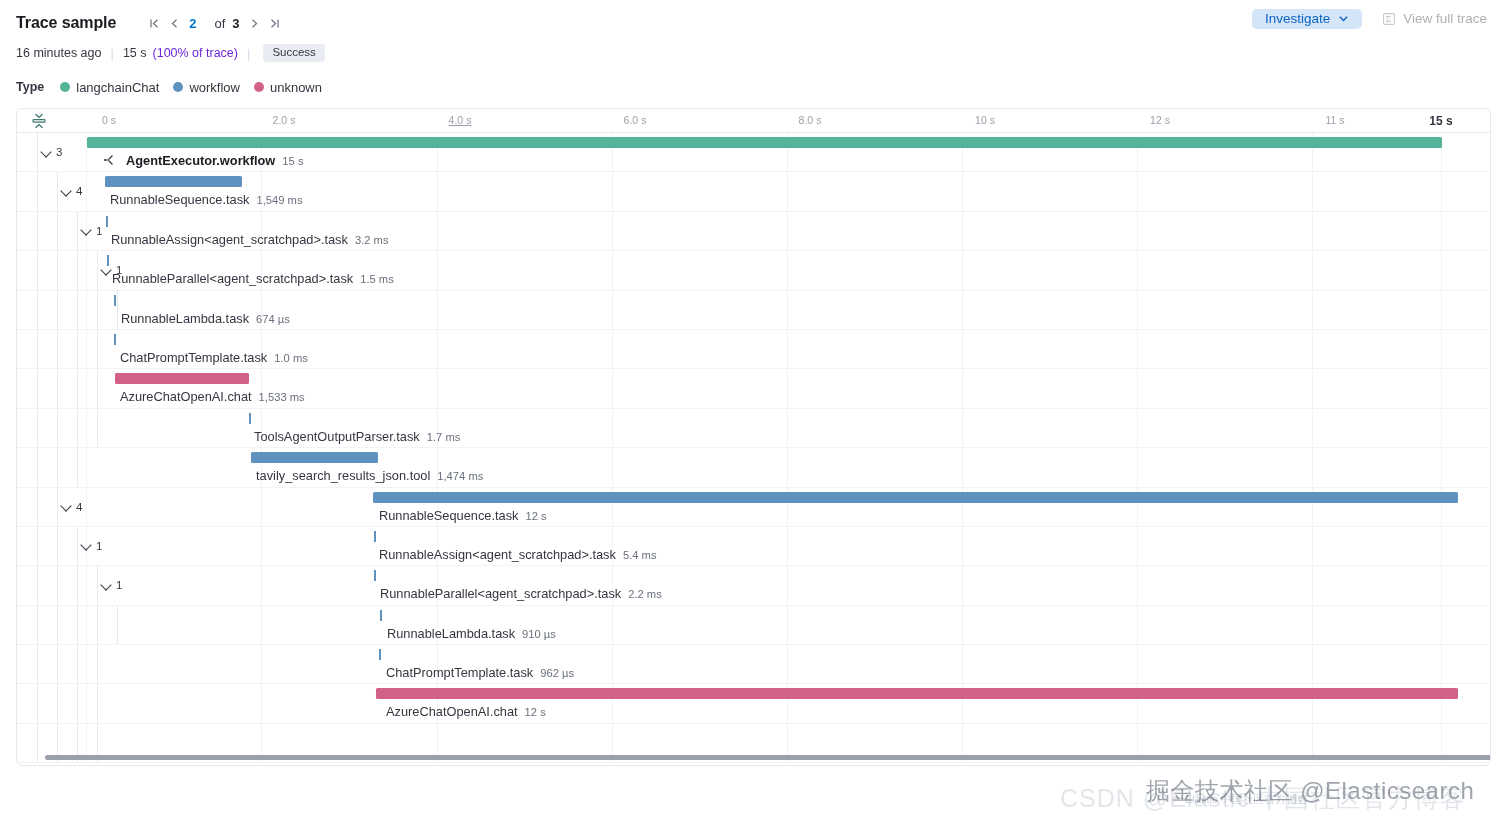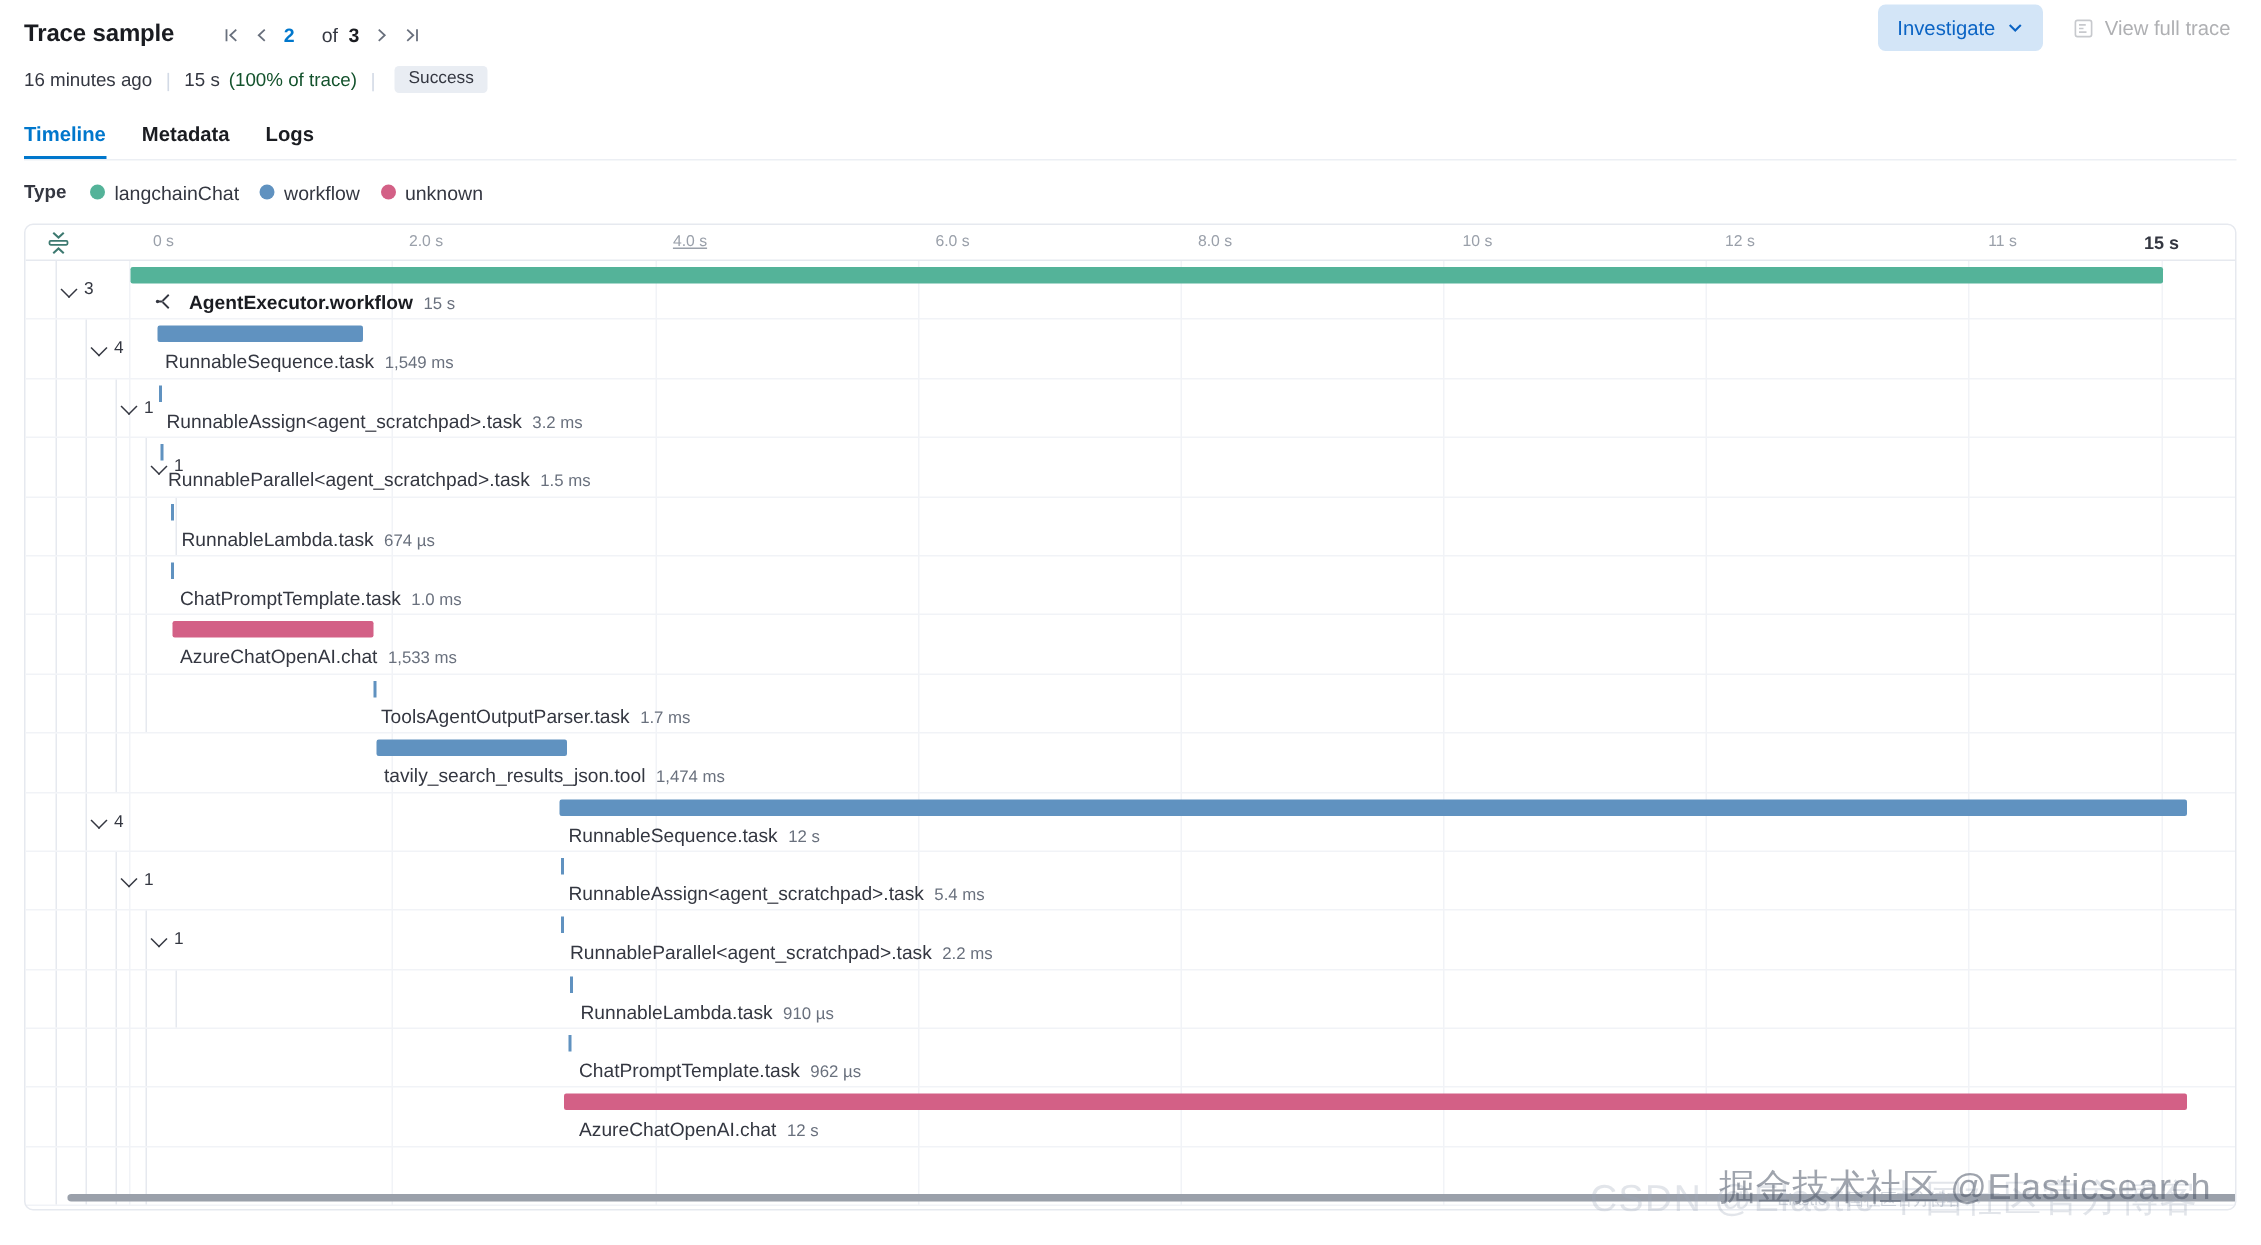--- a/index.html
+++ b/index.html
@@ -59,21 +59,21 @@
     top: 3px; right: 14px;
     display: flex;
     align-items: center;
     gap: 14px;
   }
   .btn-investigate {
     background: #d3e5f7;
     color: #0b64c4;
     border: none;
     border-radius: 5px;
-    height: 31px;
+    height: 20px;
     padding: 0 13px;
     font-size: 13.5px;
     font-family: inherit;
     display: flex; align-items: center; gap: 8px;
     cursor: pointer;
   }
   .btn-viewfull {
     background: transparent;
     color: #afb0b3;
     border: none;
@@ -101,21 +101,21 @@
   }
   .badge-success {
     background: #e9edf3;
     color: #343741;
     font-size: 11.5px;
     border-radius: 3px;
     padding: 3px 9px 3.5px 9px;
     line-height: 1;
     margin-left: 4px;
   }
-  .pct { color: #14532d; }
+  .pct { color: #6d28d9; }
 
   
   .tabs {
     display: flex;
     align-items: flex-end;
     gap: 24px;
     margin-top: 9px;
     height: 32px;
     border-bottom: 1px solid #eceff4;
     padding-left: 0;
@@ -364,25 +364,20 @@
   <div class="hdr-row2">
     <span>16 minutes ago</span>
     <span class="meta-sep">|</span>
     <span>15 s</span>
     <span style="width:6px"></span>
     <span class="pct">(100% of trace)</span>
     <span class="meta-sep">|</span>
     <span class="badge-success">Success</span>
   </div>
 
-  <div class="tabs">
-    <div class="tab active">Timeline</div>
-    <div class="tab">Metadata</div>
-    <div class="tab">Logs</div>
-  </div>
 </div>
 
 <div class="legend">
   <span class="legend-label">Type</span>
   <div class="legend-item">
     <span class="dot" style="background:#54b399"></span>
     <span>langchainChat</span>
   </div>
   <div class="legend-item">
     <span class="dot" style="background:#6092c0"></span>

